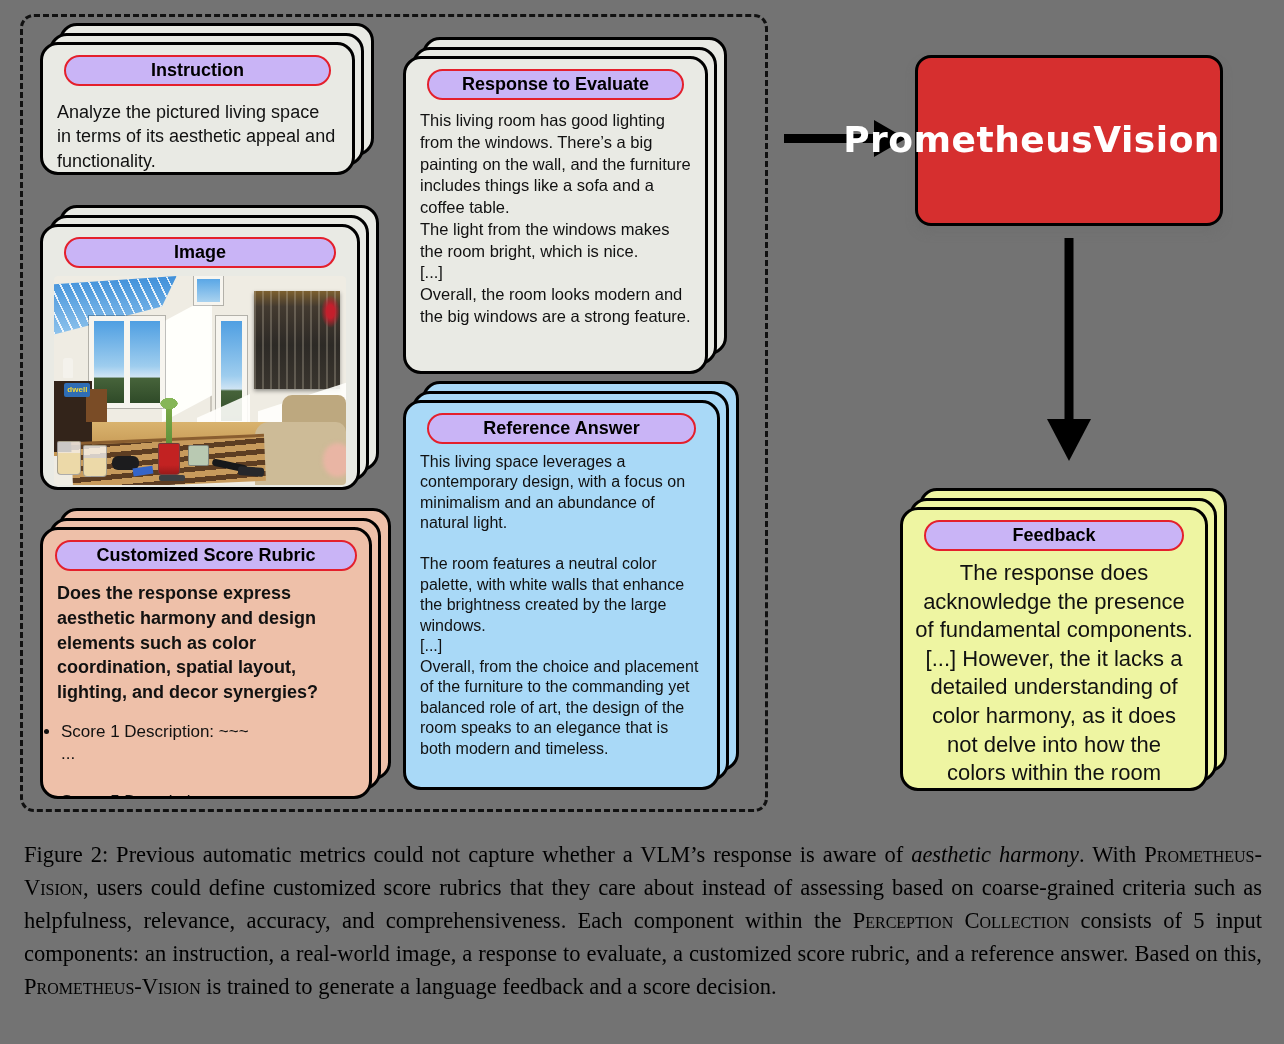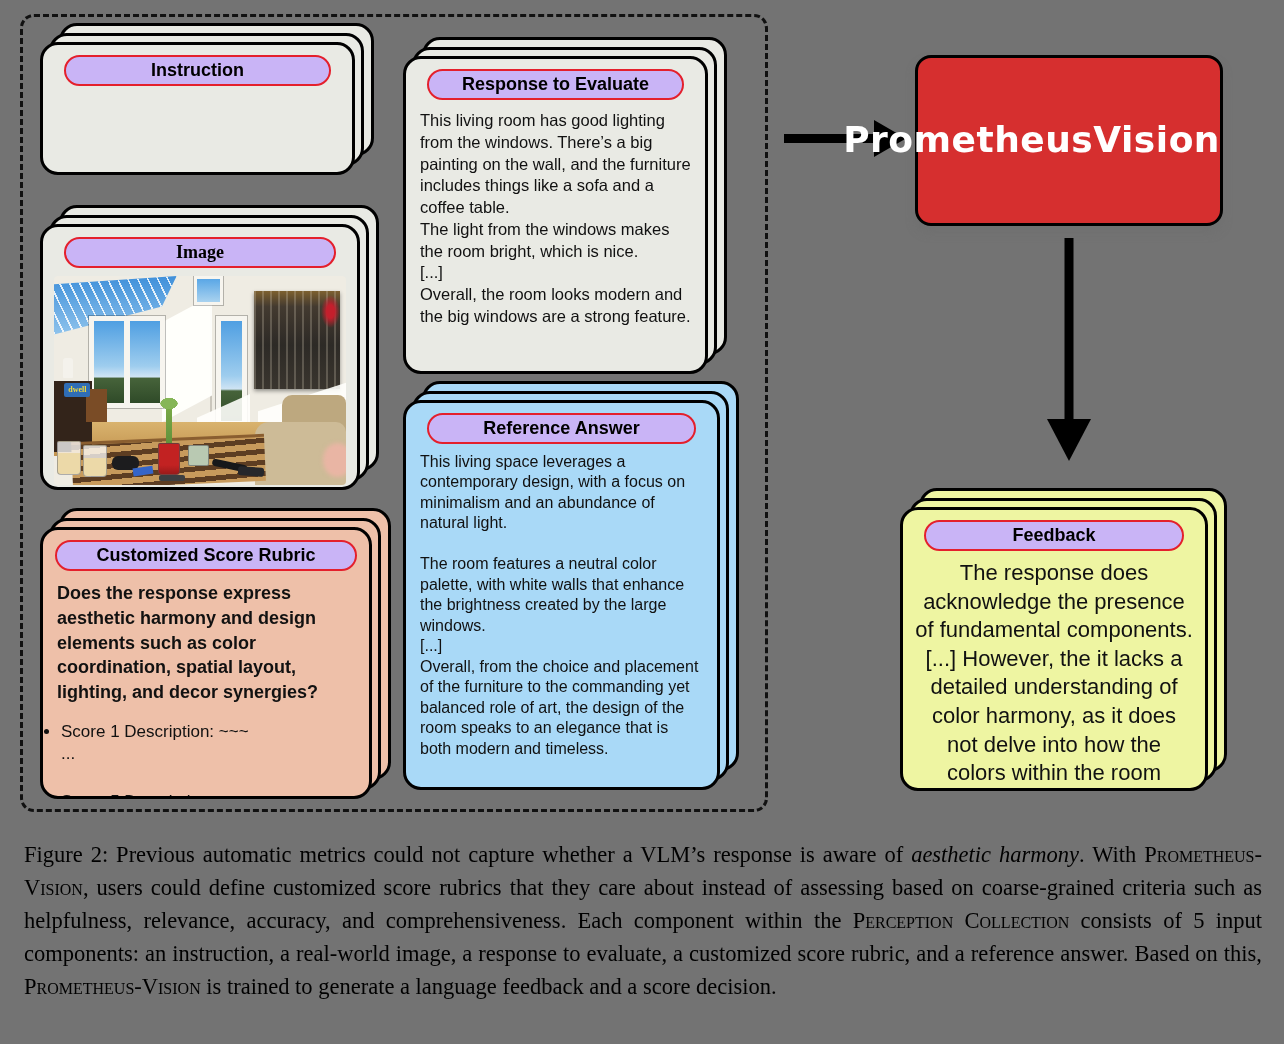--- a/index.html
+++ b/index.html
@@ -109,24 +109,25 @@
 
 <div class="canvas">
 
   <div class="dashed-box"></div>
 
   <div class="stack gray" style="left:40px;top:42px;width:315px;height:133px;">
     <div class="layer l2"></div>
     <div class="layer l1"></div>
     <div class="front">
       <div class="pill"><span>Instruction</span></div>
-    </div>
-  </div>
-
-  <div class="stack gray" style="left:40px;top:224px;width:320px;height:266px;font-family:Liberation Serif, serif;">
+      <div class="body instr-body">Analyze the pictured living space in terms of its aesthetic appeal and functionality.</div>
+    </div>
+  </div>
+
+  <div class="stack gray" style="left:40px;top:224px;width:320px;height:266px;">
     <div class="layer l2"></div>
     <div class="layer l1"></div>
     <div class="front">
       <div class="pill"><span>Image</span></div>
       <div class="photo">
         <div class="ph sky-tl"></div>
         <div class="ph corner-line"></div>
         <div class="ph sun1"></div>
         <div class="ph win win-l"></div>
         <div class="ph win win-m"></div>

